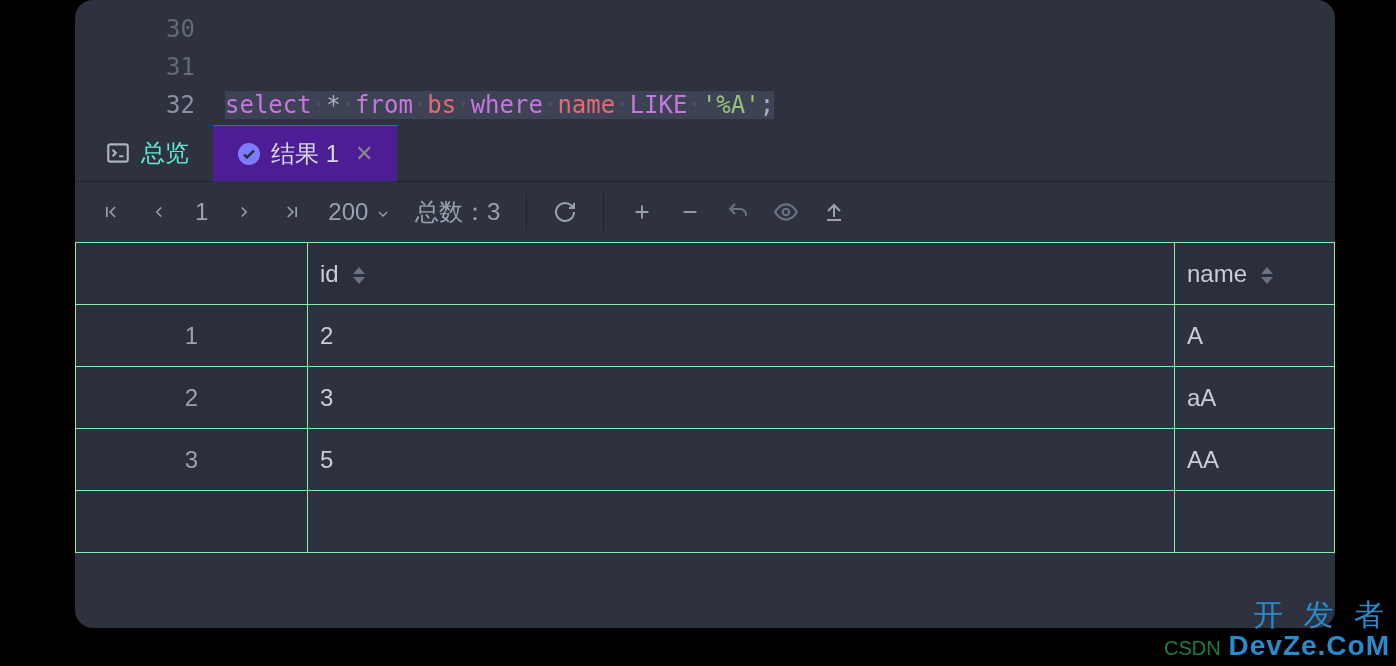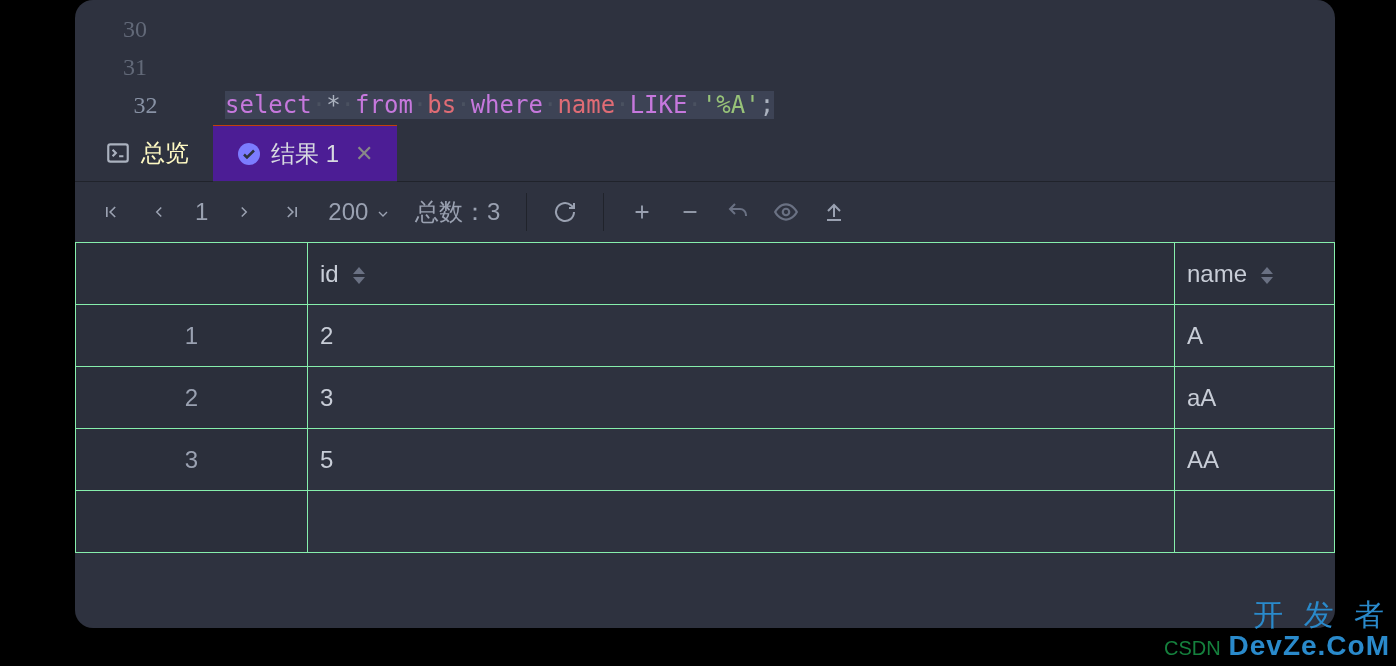--- a/index.html
+++ b/index.html
@@ -27,24 +27,23 @@
 }
 .code-line {
   display: flex;
   align-items: center;
   height: 38px;
   font-family: Menlo, Consolas, monospace;
   font-size: 24px;
 }
 .gutter {
   width: 150px;
-  text-align: center;
+  text-align: right;
   padding-right: 30px;
   color: #626978;
-  font-family: Liberation Serif, serif;
 }
 .gutter.active { color: #8892a5; padding-left: 21px; }
 .code-text { white-space: pre; }
 .kw { color: #c678dd; }
 .op { color: #abb2bf; }
 .ident { color: #e06c75; }
 .str { color: #98c379; }
 .ws-dot { color: #4a5160; }
 .plain { color: #abb2bf; }
 .sel { background: #3d4355; }
@@ -55,21 +54,21 @@
   height: 58px;
   border-bottom: 1px solid #20232b;
   padding-left: 6px;
 }
 .tab {
   display: flex;
   align-items: center;
   gap: 10px;
   height: 56px;
   padding: 0 24px;
-  color: #fef9c3;
+  color: #5eead4;
   font-size: 24px;
   cursor: pointer;
   position: relative;
 }
 .tab.active {
   background: #4c1d95;
   color: #d7dae0;
   border-top: 1px solid #c2410c;
   justify-content: center;
 }

